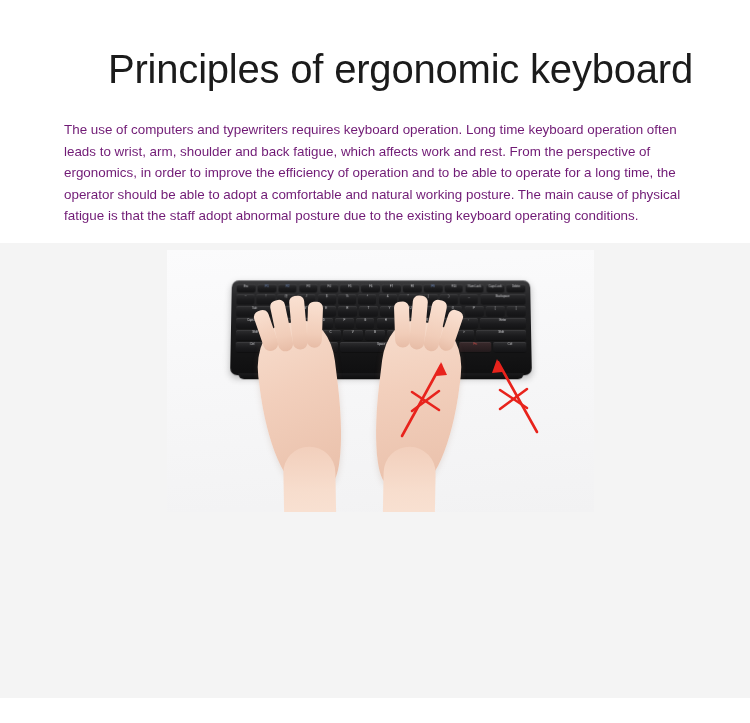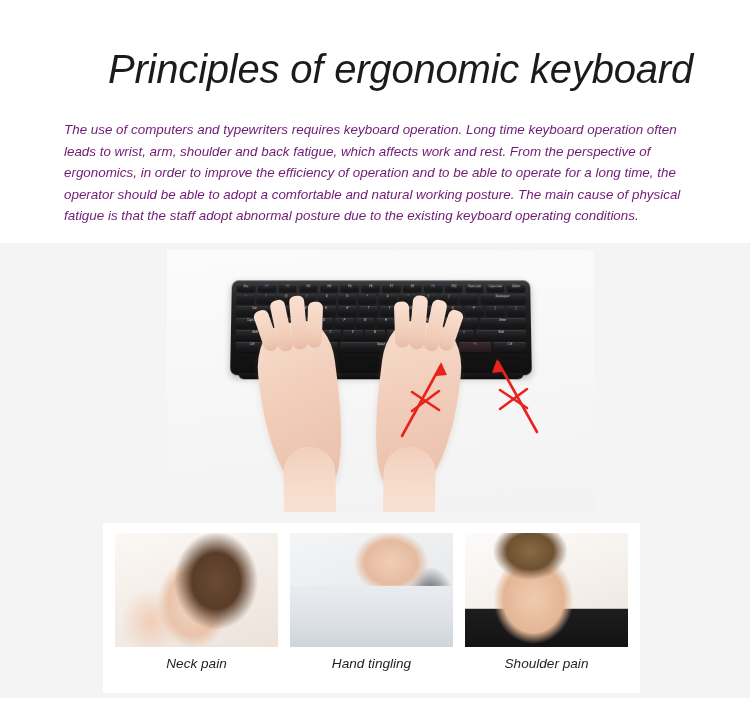--- a/index.html
+++ b/index.html
@@ -1,21 +1,21 @@
 <!DOCTYPE html>
 <html><head>
 <meta charset="utf-8">
 <style>
   html,body{margin:0;padding:0;}
   body{
     width:750px;height:723px;overflow:hidden;background:#ffffff;
     font-family:"Liberation Sans","DejaVu Sans",sans-serif;
     -webkit-font-smoothing:antialiased;
   }
-  .page{position:relative;width:750px;height:723px;background:#ffffff;font-style:italic;}
+  .page{position:relative;width:750px;height:723px;background:#ffffff;}
 
   
   .top-remnant{
     position:absolute;left:250px;top:0;width:300px;height:26px;
     background:radial-gradient(ellipse at 50% 0%, #eceef0 0%, #f3f4f5 45%, #ffffff 80%);
     opacity:.85;
   }
 
   
   .header{position:absolute;left:0;top:0;width:750px;height:243px;background:#fff;}
@@ -408,27 +408,15 @@
 
         <line x1="370" y1="182" x2="331" y2="112"></line>
         <polygon points="330,109 325,123 336,122" fill="#e8231c" stroke="none"></polygon>
 
         <line x1="333" y1="140" x2="360" y2="158"></line>
         <line x1="360" y1="139" x2="333" y2="159"></line>
       </g>
     </svg>
   </div>
 
-  <div class="card">
-    <div class="thumbs">
-      <div class="thumb t1"></div>
-      <div class="thumb t2"></div>
-      <div class="thumb t3"></div>
-    </div>
-    <div class="caps">
-      <div class="cap">Neck pain</div>
-      <div class="cap">Hand tingling</div>
-      <div class="cap">Shoulder pain</div>
-    </div>
-  </div>
 
   <div class="band-bottom-white"></div>
 </div>
 
 </body></html>

